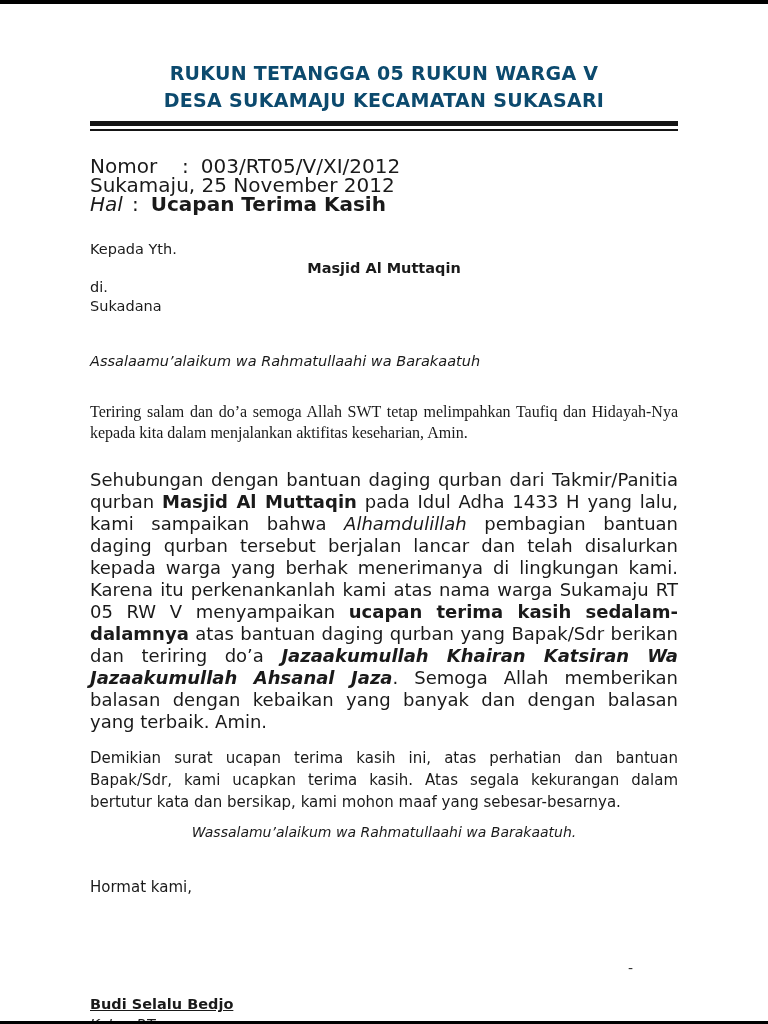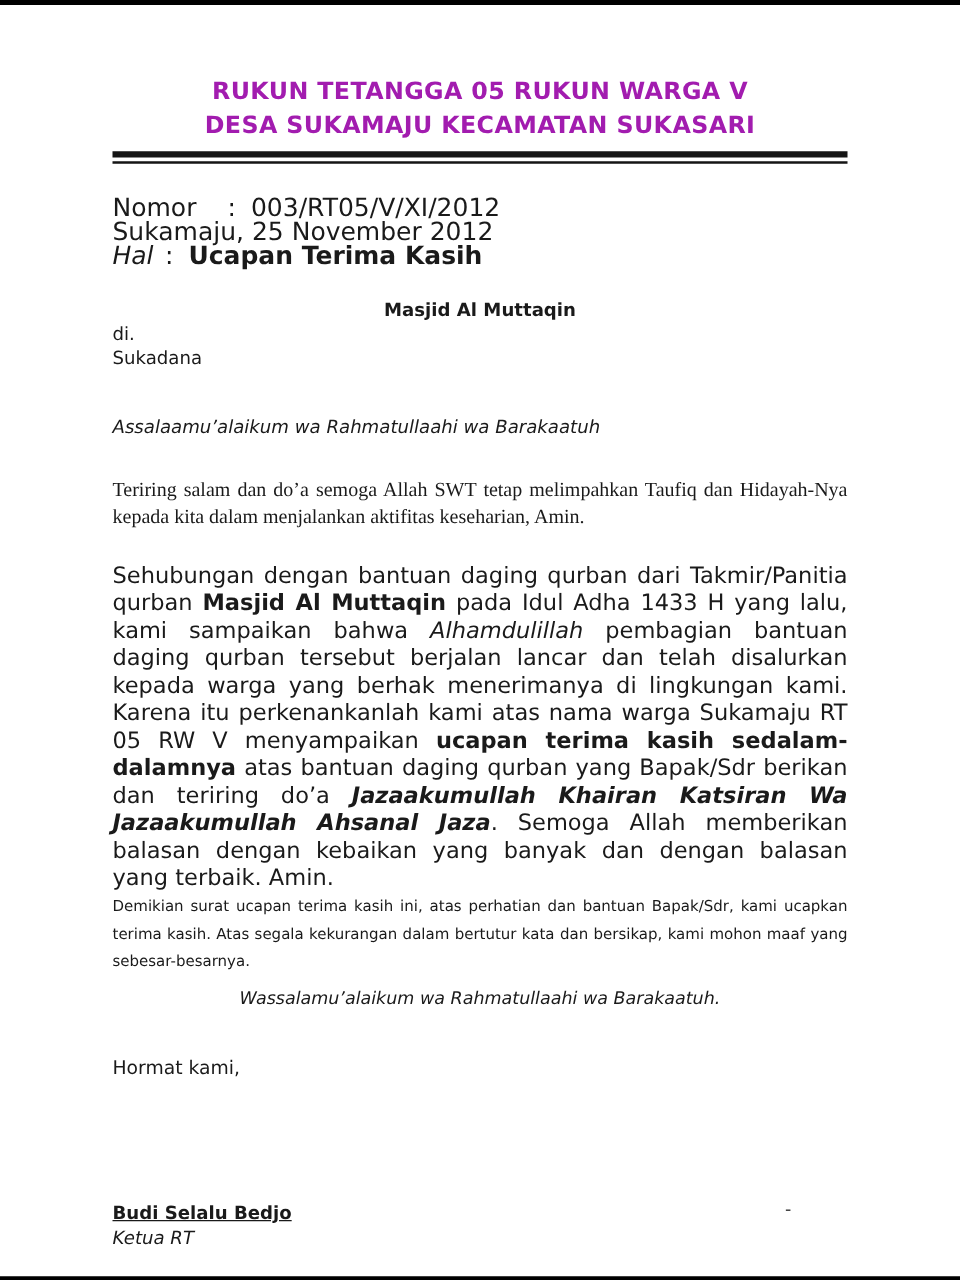--- a/index.html
+++ b/index.html
@@ -23,21 +23,21 @@
   }
 
   
   .letterhead {
     margin-top: 56px;
     text-align: center;
     font-weight: bold;
     font-size: 19px;
     line-height: 27px;
     letter-spacing: 0.3px;
-    color: #a21caf;
+    color: #0c4a6e;
   }
   .rule {
     margin-top: 7px;
     height: 3px;
     border-top: 5px solid #151515;
     border-bottom: 2px solid #151515;
   }
 
   
   .meta { margin-top: 26px; font-size: 20px; line-height: 19px; }
@@ -60,21 +60,22 @@
     font-family: "Liberation Serif", serif;
     font-size: 16px;
     line-height: 21px;
   }
   .para.main {
     margin-top: 26px;
     font-size: 18px;
     line-height: 22px;
   }
   .para.closing {
-    font-size: 12px;
+    margin-top: 14px;
+    font-size: 15px;
     line-height: 22px;
   }
   .salutation.close { margin-top: 10px; font-size: 14px; text-align: center; }
   .regards { margin-top: 36px; font-size: 15px; line-height: 19px; }
 
   .seg-b { font-weight: bold; }
   .seg-i { font-style: italic; }
   .seg-bi { font-weight: bold; font-style: italic; }
 
   
@@ -113,20 +114,21 @@
       </div>
       <div class="meta-row">Sukamaju, 25 November 2012</div>
       <div class="meta-row">
         <span class="meta-label hal">Hal</span>
         <span class="meta-colon">:</span>
         <span class="meta-value bold">Ucapan Terima Kasih</span>
       </div>
     </section>
 
     <section class="recipient">
+      <div>Kepada Yth.</div>
       <div class="bold">Masjid Al Muttaqin</div>
       <div>di.</div>
       <div>Sukadana</div>
     </section>
 
     <p class="salutation italic">Assalaamu’alaikum wa Rahmatullaahi wa Barakaatuh</p>
 
     <p class="para serif">Teriring salam dan do’a semoga  Allah SWT tetap melimpahkan Taufiq dan Hidayah-Nya kepada kita dalam menjalankan aktifitas keseharian, Amin.</p>
 
     <p class="para main"><span>Sehubungan dengan bantuan daging qurban dari Takmir/Panitia qurban </span><span class="seg-b">Masjid Al Muttaqin</span><span> pada Idul Adha 1433 H yang lalu, kami sampaikan bahwa </span><span class="seg-i">Alhamdulillah</span><span> pembagian bantuan daging qurban tersebut berjalan lancar dan telah disalurkan kepada warga yang berhak menerimanya di lingkungan kami. Karena itu perkenankanlah kami atas nama warga Sukamaju RT 05 RW V menyampaikan </span><span class="seg-b">ucapan terima kasih sedalam-dalamnya</span><span> atas bantuan daging qurban yang Bapak/Sdr berikan dan teriring do’a </span><span class="seg-bi">Jazaakumullah Khairan Katsiran Wa Jazaakumullah Ahsanal Jaza</span><span>. Semoga Allah memberikan balasan dengan kebaikan yang banyak dan dengan balasan yang terbaik. Amin.</span></p>

